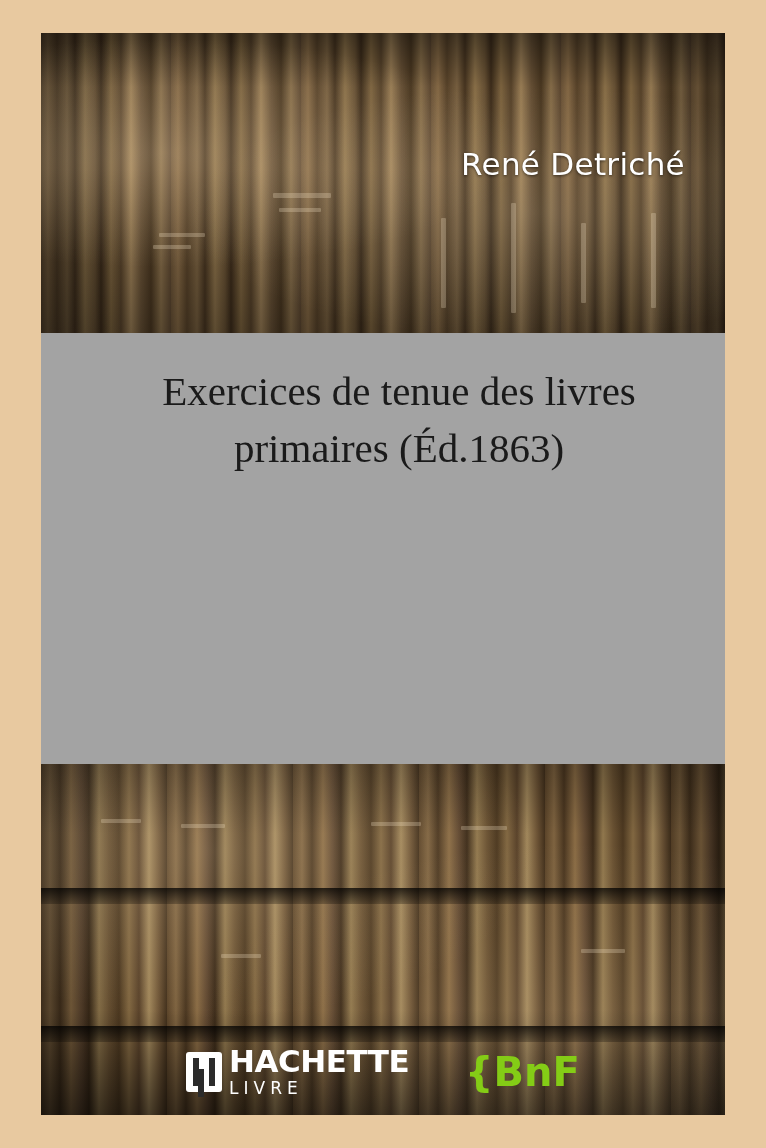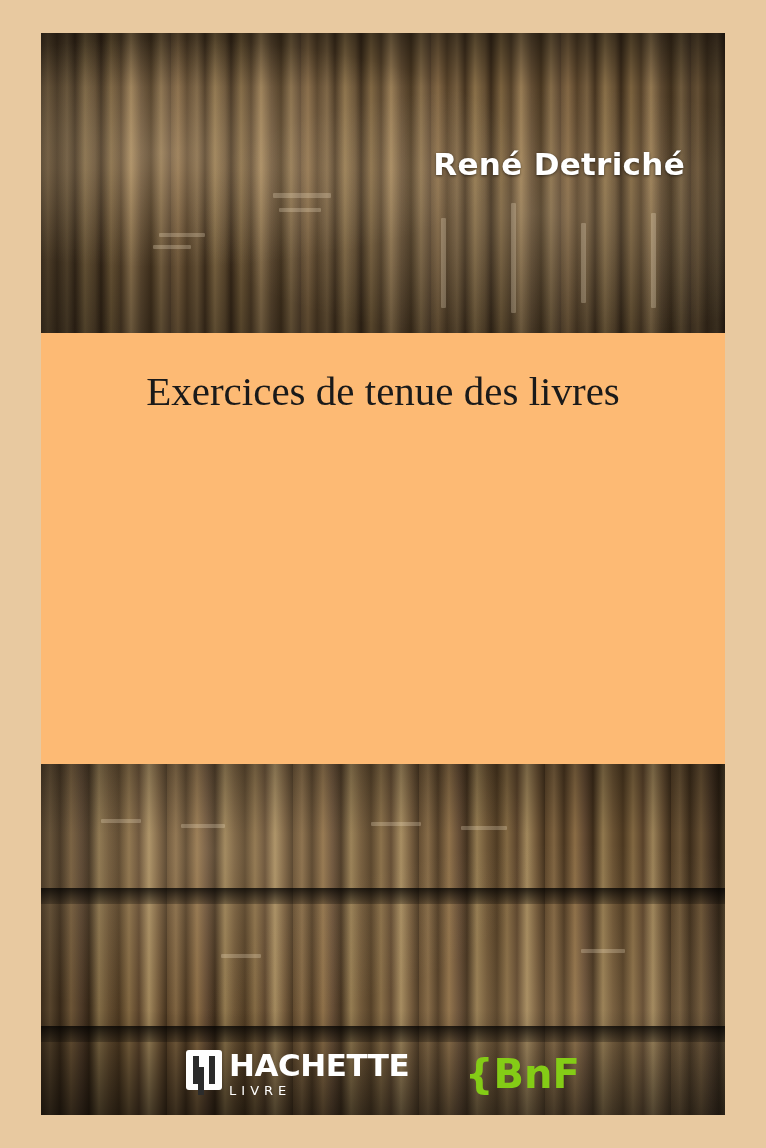--- a/index.html
+++ b/index.html
@@ -113,36 +113,37 @@
     background: rgba(255, 240, 210, 0.25);
     border-radius: 1px;
   }
 
   
   .author {
     position: absolute;
     right: 40px;
     top: 113px;
     font-family: "DejaVu Sans", sans-serif;
-    font-weight: bold;
+    font-weight: normal;
     font-size: 31px;
     color: #ffffff;
     letter-spacing: 0.3px;
     text-shadow: 0 1px 3px rgba(0,0,0,0.55);
     white-space: nowrap;
   }
 
   
   .title-area {
     position: absolute;
     left: 0;
     top: 300px;
     width: 684px;
     height: 538px;
-    background: #fdba74;
+    background: #a3a3a3;
+    padding-left: 32px;
   }
   .title {
     position: absolute;
     left: 18px;
     right: 18px;
     top: 30px;
     text-align: center;
     font-family: "Liberation Serif", serif;
     font-size: 41px;
     line-height: 1.38;
@@ -155,21 +156,21 @@
     left: 0;
     bottom: 18px;
     width: 684px;
     display: flex;
     justify-content: center;
     align-items: center;
     gap: 56px;
   }
   .hachette {
     display: flex;
-    align-items: flex-start;
+    align-items: center;
     gap: 7px;
   }
   .hachette-mark {
     width: 36px;
     height: 40px;
     background: #ffffff;
     border-radius: 3px;
     position: relative;
   }
   .hachette-mark::before {
@@ -198,21 +199,21 @@
   }
   .hachette-name {
     font-family: "DejaVu Sans", sans-serif;
     font-weight: bold;
     font-size: 31px;
     color: #ffffff;
     letter-spacing: -0.5px;
   }
   .hachette-sub {
     font-family: "DejaVu Sans", sans-serif;
-    font-size: 13px;
+    font-size: 17px;
     color: #ffffff;
     letter-spacing: 5px;
     margin-top: 3px;
   }
   .bnf {
     font-family: "DejaVu Sans", sans-serif;
     font-weight: bold;
     font-size: 40px;
     color: #84cc16;
     letter-spacing: 0px;
@@ -234,20 +235,21 @@
       <div class="spine-mark" style="left:470px; top:170px; width:5px; height:110px;"></div>
       <div class="spine-mark" style="left:540px; top:190px; width:5px; height:80px;"></div>
       <div class="spine-mark" style="left:610px; top:180px; width:5px; height:95px;"></div>
 
       <div class="author">René Detriché</div>
     </div>
 
     <div class="title-area">
       <div class="title">
         <div>Exercices de tenue des livres</div>
+        <div>primaires (Éd.1863)</div>
       </div>
     </div>
 
     <div class="band-bottom">
       <div class="books books-bottom"></div>
       <div class="shelf-line" style="top:124px;"></div>
       <div class="shelf-line" style="top:262px;"></div>
       <div class="spine-mark" style="left:60px; top:55px; width:40px; height:4px;"></div>
       <div class="spine-mark" style="left:140px; top:60px; width:44px; height:4px;"></div>
       <div class="spine-mark" style="left:330px; top:58px; width:50px; height:4px;"></div>

